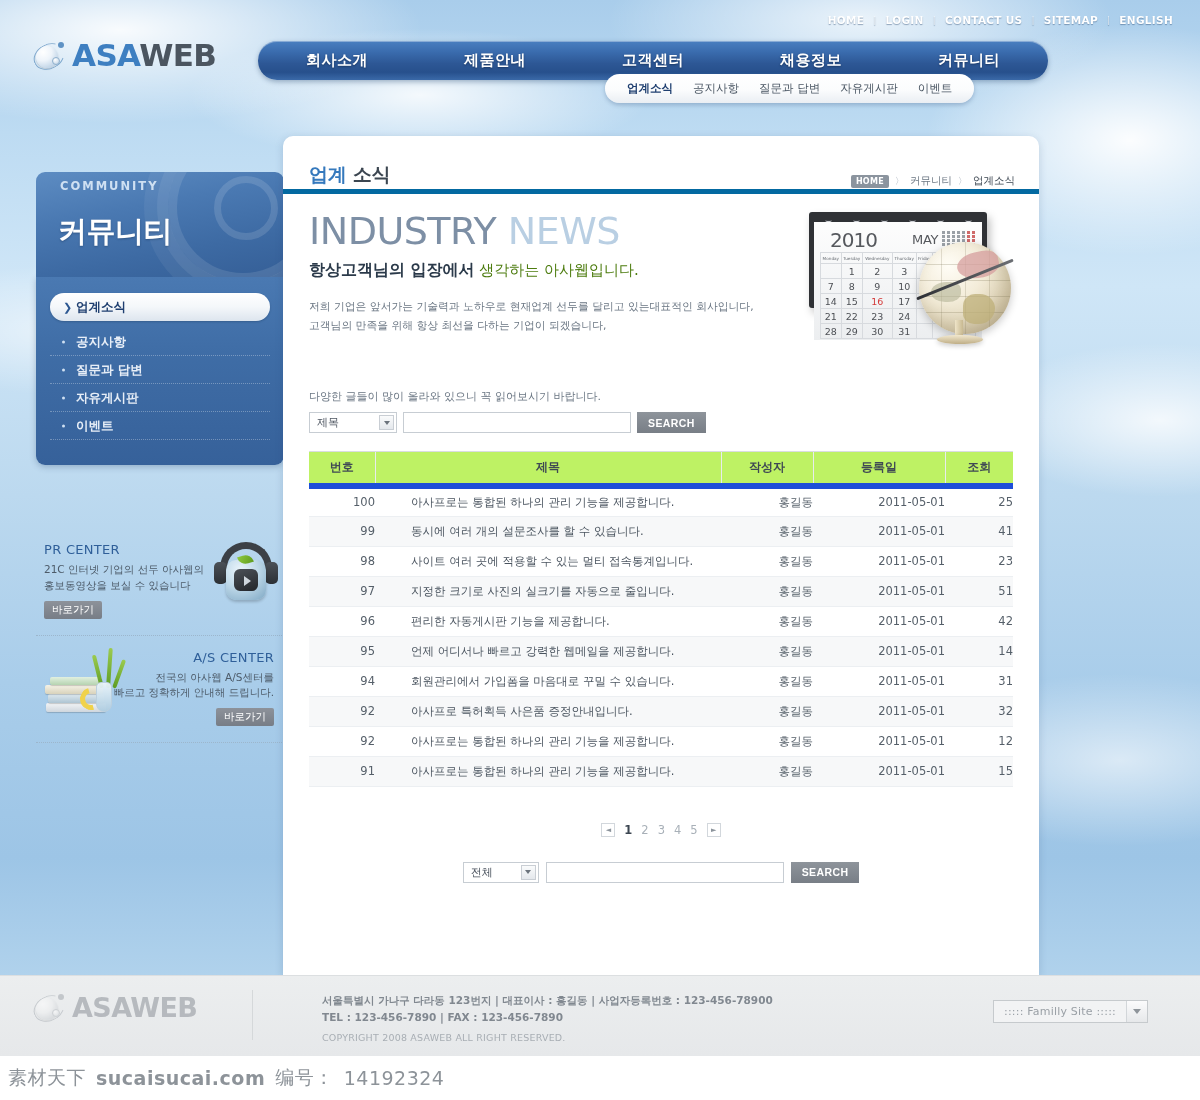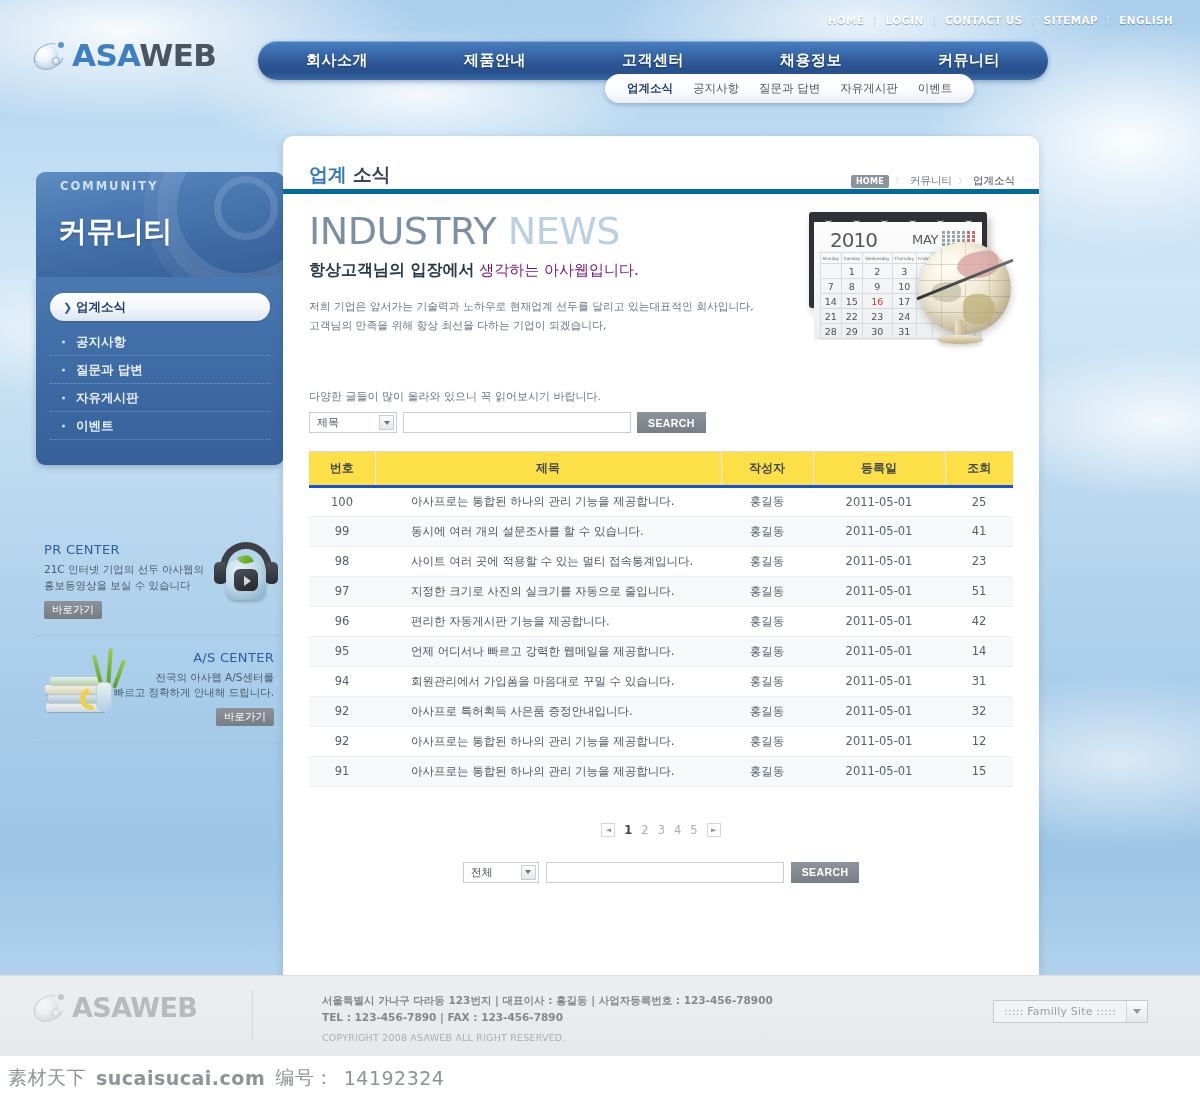--- a/index.html
+++ b/index.html
@@ -162,21 +162,21 @@
   .crumb .home-chip { background: #8b949e; color: #fff; font-size: 8px; font-weight: bold; padding: 2px 5px; border-radius: 2px; letter-spacing: .3px; }
   .crumb .gt { color: #a7b0ba; font-size: 9px; }
   .crumb .cur { color: #3c4651; }
 
   
   .banner { position: relative; height: 195px; padding: 18px 26px 0 26px; }
   .banner-title { font-size: 38px; font-weight: normal; letter-spacing: -.5px; line-height: 1.05; }
   .banner-title .w1 { color: #7d8fa5; } .banner-title .w2 { color: #b9cfe3; }
   .banner-sub { margin-top: 8px; font-size: 16px; color: #4a5663; }
   .banner-sub b { color: #2b3a4a; font-weight: bold; }
-  .banner-sub span { color: #701a75; font-size: 15px; }
+  .banner-sub span { color: #4d7c0f; font-size: 15px; }
   .banner-body { margin-top: 17px; font-size: 10.8px; color: #6a7683; line-height: 1.75; }
 
   
   .art-cal { position: absolute; right: 18px; top: 2px; width: 218px; height: 170px; }
   .cal-board { position: absolute; left: 6px; top: 16px; width: 178px; height: 96px; background: #2f3135; border-radius: 3px; box-shadow: 3px 5px 9px rgba(0,0,0,.25); }
   .cal-paper { position: absolute; left: 5px; top: 10px; width: 168px; height: 118px; background: linear-gradient(180deg,#fdfdfd,#eceef0); }
   .cal-ring { position: absolute; top: 8px; width: 7px; height: 16px; background: linear-gradient(180deg,#d8dade,#6b6f75); border-radius: 2px; box-shadow: inset 0 0 0 1px #3b3e43; }
   .cal-year { position: absolute; left: 16px; top: 6px; font-size: 20px; color: #55585d; letter-spacing: -1px; }
   .cal-month { position: absolute; left: 98px; top: 10px; font-size: 13px; color: #55585d; letter-spacing: -.3px; }
   .mini-grid { position: absolute; right: 6px; top: 9px; display: grid; grid-template-columns: repeat(7, 4px); gap: 1px; }
@@ -216,24 +216,24 @@
     height: 21px; padding: 0 11px; border: none; cursor: pointer;
     background: linear-gradient(180deg, #8e949b 0%, #787e86 100%);
     color: #fff; font-size: 10.5px; font-weight: bold; letter-spacing: .4px;
   }
 
   
   .board { margin: 18px 26px 0 26px; border-top: 1px solid #d9dde1; }
   .board table { width: 100%; border-collapse: collapse; }
   .board th {
     font-size: 12px; color: #3f4954; font-weight: bold; height: 34px;
-    border-bottom: 3px solid #1d4ed8; background: #fde047;
+    border-bottom: 6px solid #1d4ed8; background: #bef264;
   }
   .board th + th { border-left: 1px solid #e8ebee; }
-  .board td { font-size: 11.5px; color: #555f69; height: 30px; border-bottom: 1px solid #eceff2; text-align: center; }
+  .board td { font-size: 11.5px; color: #555f69; height: 30px; border-bottom: 1px solid #eceff2; text-align: right; }
   .board tr.alt td { background: #f7f8f9; }
   .board td.subject { text-align: left; padding-left: 36px; color: #4a545f; cursor: pointer; }
   .col-no { width: 66px; } .col-writer { width: 92px; } .col-date { width: 132px; } .col-hit { width: 68px; }
 
   
   .pager { margin-top: 36px; display: flex; align-items: center; justify-content: center; gap: 9px; font-size: 11.5px; color: #a8b0b8; }
   .pager .arrow { width: 14px; height: 14px; border: 1px solid #d2d7dc; background: #fff; display: flex; align-items: center; justify-content: center; font-size: 7px; color: #8c949c; cursor: pointer; }
   .pager .pg { cursor: pointer; }
   .pager .pg.active { color: #3c4651; font-weight: bold; }
 

